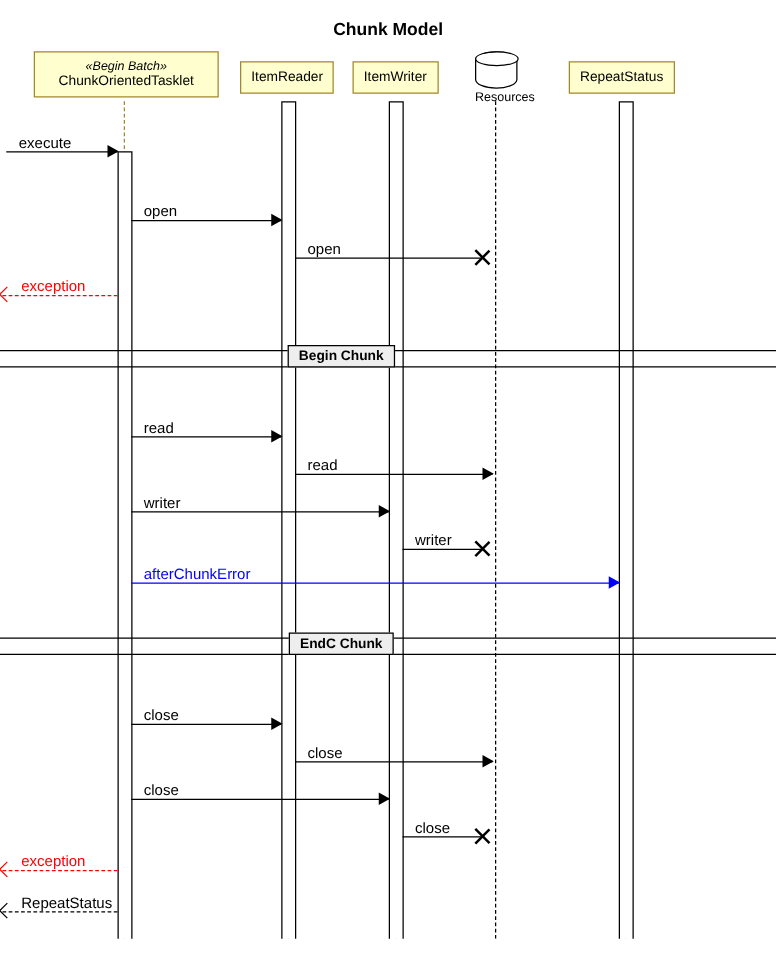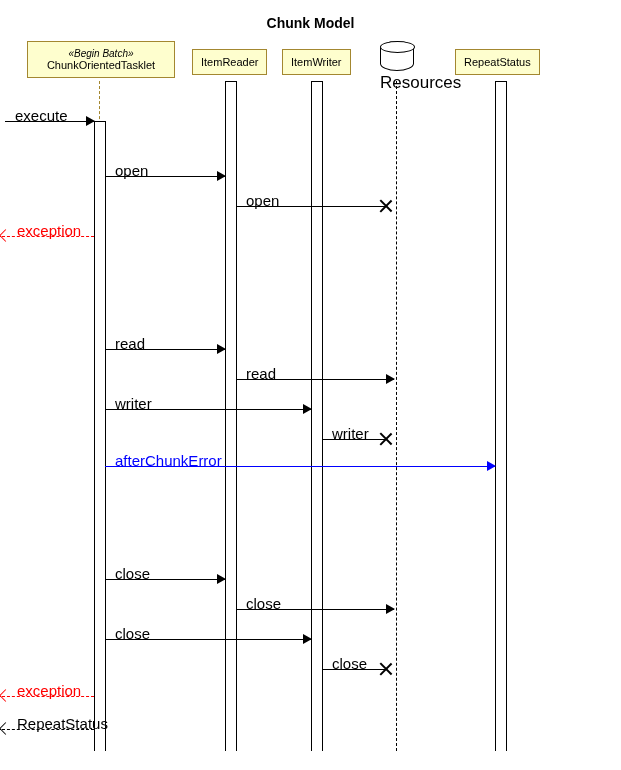--- a/index.html
+++ b/index.html
@@ -5,34 +5,34 @@
 body{margin:0;font-family:sans-serif;font-size:11px;background:#fff;width:621px}
 .title{text-align:center;font-weight:bold;font-size:14px;padding:15px 0 10px}
 .diagram{position:relative;height:710px}
 .participant{position:absolute;top:0;background:#fefece;border:1.5px solid #a38730;padding:6px 8px;text-align:center}
 .participant .stereo{font-style:italic;font-size:10px}
 .lifeline{position:absolute;top:40px;bottom:0;border-left:1.5px dashed #a38730}
 .activation{position:absolute;width:10px;background:#fff;border:1.5px solid #000}
 .db{position:absolute;top:0;width:36px}
 .db-cyl{width:32px;height:28px;border:1.5px solid #000;border-radius:50%/25%;position:relative;background:#fff}
 .db-cyl:before{content:"";position:absolute;top:-1px;left:-1.5px;right:-1.5px;height:10px;border:1.5px solid #000;border-radius:50%;background:#fff}
-.db-label{text-align:left;margin-top:2px;font-size:17px}
+.db-label{text-align:left;margin-top:2px;font-size:10px}
 .frame{position:absolute;border:1.5px solid #000;background:transparent}
 .frame-label{position:absolute;top:-1px;left:-1px;background:#eee;border:1.5px solid #000;padding:3px 10px 3px 6px;font-weight:bold;font-size:11px;clip-path:polygon(0 0,100% 0,100% 60%,calc(100% - 10px) 100%,0 100%)}
 .divider{position:absolute;left:0;right:0;height:22px}
 .divider:before,.divider:after{content:"";position:absolute;left:0;right:0;border-top:1.5px solid #000}
 .divider:before{top:4px}
 .divider:after{bottom:4px}
 .divider-label{position:absolute;left:50%;transform:translateX(-50%);top:0;background:#eee;border:1.5px solid #000;padding:2px 8px;font-weight:bold;z-index:2}
 .msg{position:absolute;height:1px}
 .msg-line{position:absolute;top:0;left:0;right:0;border-top:1.5px solid #000}
 .msg-line.dashed{border-top-style:dashed}
 .msg-line.red{border-color:red}
 .msg-line.blue{border-color:blue}
-.msg-label{position:absolute;top:-14px;font-size:15px;white-space:nowrap}
+.msg-label{position:absolute;top:-14px;font-size:12px;white-space:nowrap}
 .msg-label.red{color:red}
 .msg-label.blue{color:blue}
 .arrow-r{position:absolute;right:-1px;top:-5px;width:0;height:0;border-left:9px solid #000;border-top:5px solid transparent;border-bottom:5px solid transparent}
 .arrow-r.blue{border-left-color:blue}
 .arrow-open-l{position:absolute;left:-1px;top:-5px;width:8px;height:8px;border-left:1.5px solid #000;border-top:1.5px solid #000;transform:rotate(-45deg)}
 .arrow-open-l.red{border-color:red}
 .x-mark{position:absolute;width:12px;height:12px}
 .x-mark:before,.x-mark:after{content:"";position:absolute;left:5px;top:-2px;width:1.5px;height:16px;background:#000}
 .x-mark:before{transform:rotate(45deg)}
 .x-mark:after{transform:rotate(-45deg)}
@@ -85,20 +85,23 @@
 <div class="msg-line"></div>
 <div class="msg-label" style="left:10px">open</div>
 <div class="x-mark" style="right:-6px;top:-6px"></div>
 </div>
 <div class="msg" style="left:2px;width:92px;top:195px">
 <div class="msg-line dashed red"></div>
       <div class="arrow-open-l red"></div>
 <div class="msg-label red" style="left:15px">exception</div>
 </div>
 
+<div class="divider" style="top:235px">
+<div class="divider-label" style="left:273px">Begin Chunk</div>
+</div>
 
 <div class="msg" style="left:105px;width:120px;top:308px">
 <div class="msg-line"></div>
       <div class="arrow-r"></div>
 <div class="msg-label" style="left:10px">read</div>
 </div>
 <div class="msg" style="left:236px;width:158px;top:338px">
 <div class="msg-line"></div>
       <div class="arrow-r"></div>
 <div class="msg-label" style="left:10px">read</div>
@@ -112,20 +115,23 @@
 <div class="msg-line"></div>
 <div class="msg-label" style="left:10px">writer</div>
 <div class="x-mark" style="right:-6px;top:-6px"></div>
 </div>
 <div class="msg" style="left:105px;width:390px;top:425px">
 <div class="msg-line blue"></div>
       <div class="arrow-r blue"></div>
 <div class="msg-label blue" style="left:10px">afterChunkError</div>
 </div>
 
+<div class="divider" style="top:465px">
+<div class="divider-label" style="left:273px">EndC Chunk</div>
+</div>
 
 <div class="msg" style="left:105px;width:120px;top:538px">
 <div class="msg-line"></div>
       <div class="arrow-r"></div>
 <div class="msg-label" style="left:10px">close</div>
 </div>
 <div class="msg" style="left:236px;width:158px;top:568px">
 <div class="msg-line"></div>
       <div class="arrow-r"></div>
 <div class="msg-label" style="left:10px">close</div>

